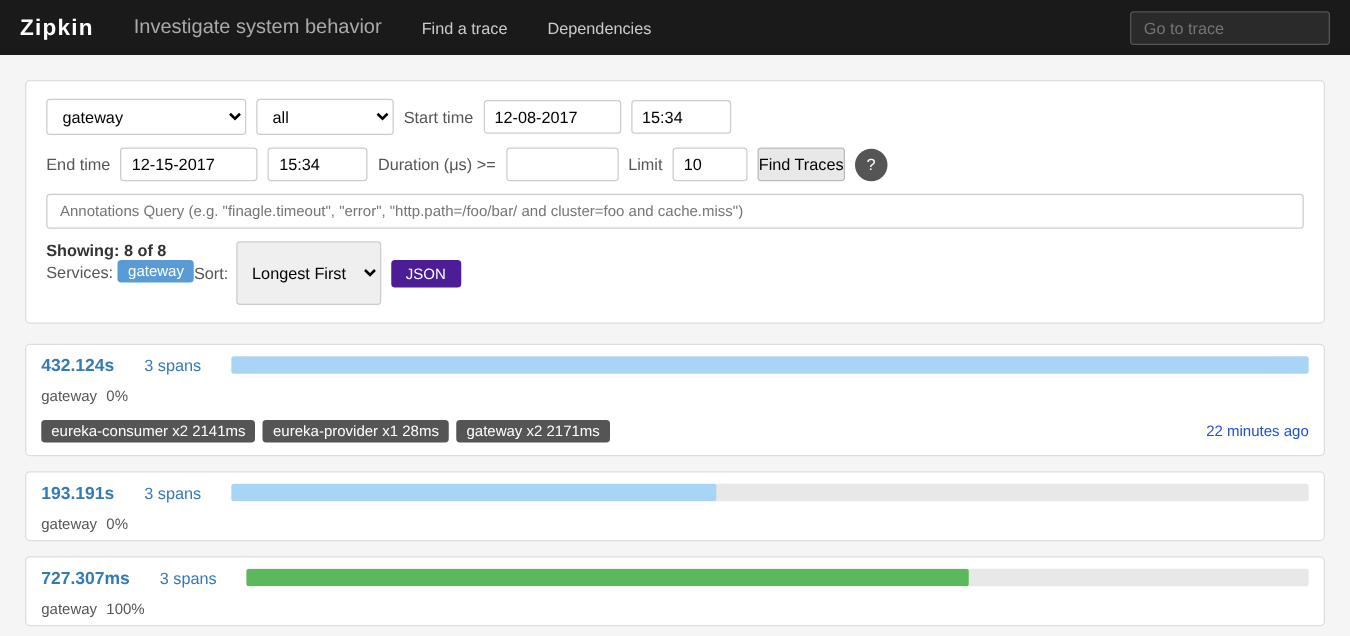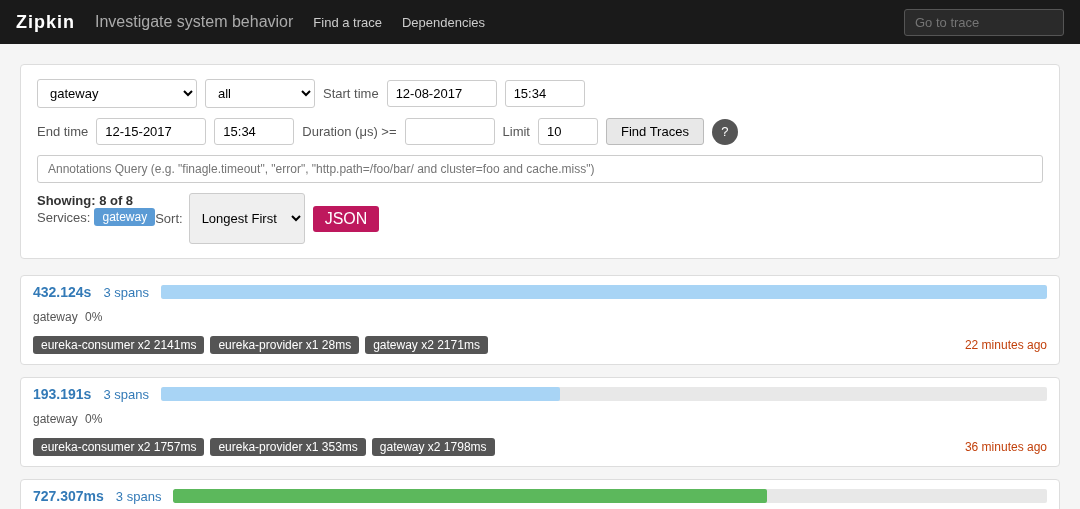--- a/index.html
+++ b/index.html
@@ -6,21 +6,21 @@
     body { font-family: Arial, sans-serif; font-size: 13px; background: #f5f5f5; color: #333; }
 
     
     .navbar {
       background: #1a1a1a;
       color: #fff;
       display: flex;
       align-items: center;
       padding: 0 16px;
       height: 44px;
-      gap: 20px;
+      gap: 32px;
     }
     .navbar-brand {
       font-size: 18px;
       font-weight: bold;
       color: #fff;
       letter-spacing: 1px;
     }
     .navbar-tagline {
       font-size: 16px;
       color: #aaa;
@@ -76,21 +76,21 @@
     .select-span { width: 110px; }
     .label-text {
       font-size: 13px;
       color: #555;
       white-space: nowrap;
     }
     .input-date { width: 110px; }
     .input-time { width: 80px; }
     .input-limit { width: 60px; }
     .btn-find {
-      padding: 5px 14px;
+      padding: 5px 0;
       background: #e8e8e8;
       border: 1px solid #bbb;
       border-radius: 3px;
       font-size: 13px;
       cursor: pointer;
     }
     .btn-help {
       width: 26px;
       height: 26px;
       border-radius: 50%;
@@ -123,43 +123,43 @@
     }
     .services-row { display: flex; align-items: center; gap: 4px; margin-top: 0; }
     .service-badge {
       background: #5b9bd5;
       color: #fff;
       padding: 2px 8px;
       border-radius: 3px;
       font-size: 12px;
     }
     .json-btn {
-      background: #be185d;
+      background: #4c1d95;
       color: #fff;
       border: none;
       padding: 4px 12px;
       border-radius: 3px;
       cursor: pointer;
-      font-size: 16px;
+      font-size: 12px;
     }
     .top-right-actions { display: flex; align-items: center; gap: 8px; }
 
     
     .trace-card {
       background: #fff;
       border: 1px solid #ddd;
       border-radius: 4px;
       margin-bottom: 12px;
       overflow: hidden;
     }
     .trace-bar-row {
       display: flex;
       align-items: center;
       padding: 8px 12px;
-      gap: 12px;
+      gap: 24px;
     }
     .trace-duration {
       font-size: 14px;
       font-weight: bold;
       color: #337ab7;
       white-space: nowrap;
     }
     .trace-spans {
       font-size: 13px;
       color: #337ab7;
@@ -195,21 +195,21 @@
       border-radius: 3px;
       font-size: 12px;
     }
     .trace-tags-time-row {
       display: flex;
       align-items: center;
       width: 100%;
       padding: 6px 12px 10px 12px;
     }
     .tags-group { display: flex; gap: 6px; flex-wrap: wrap; }
-    .time-label { margin-left: auto; font-size: 12px; color: #c2410c; }
+    .time-label { margin-left: auto; font-size: 12px; color: #1d4ed8; }
   </style>
 </head>
 <body>
 
 <nav class="navbar">
   <span class="navbar-brand">Zipkin</span>
   <span class="navbar-tagline">Investigate system behavior</span>
   <a class="navbar-link">Find a trace</a>
   <a class="navbar-link">Dependencies</a>
   <div class="navbar-spacer"></div>
@@ -306,28 +306,20 @@
         <div class="trace-bar-container">
           <div class="trace-bar bar-blue" style="width:45%"></div>
         </div>
       </div>
       <div class="trace-service-row">
         <span class="trace-service-name">
           <span>gateway</span>
           <span style="margin-left:4px;">0%</span>
         </span>
       </div>
-      <div class="trace-tags-time-row">
-        <div class="tags-group">
-          <span class="trace-tag">eureka-consumer x2 1757ms</span>
-          <span class="trace-tag">eureka-provider x1 353ms</span>
-          <span class="trace-tag">gateway x2 1798ms</span>
-        </div>
-        <span class="time-label">36 minutes ago</span>
-      </div>
     </div>
 
     <div class="trace-card">
       <div class="trace-bar-row">
         <span class="trace-duration">727.307ms</span>
         <span class="trace-spans">3 spans</span>
         <div class="trace-bar-container">
           <div class="trace-bar bar-green" style="width:68%"></div>
         </div>
       </div>

